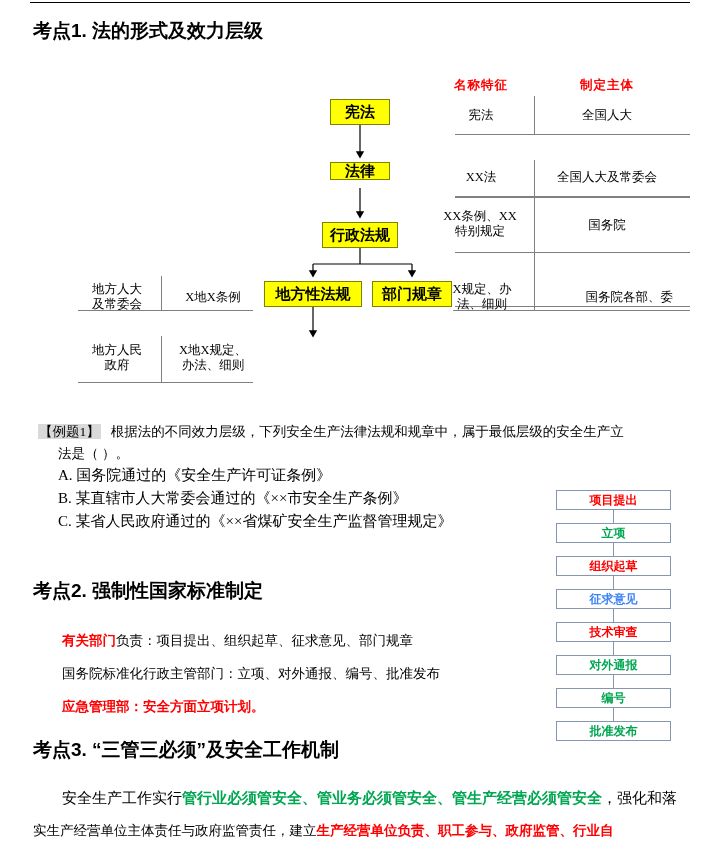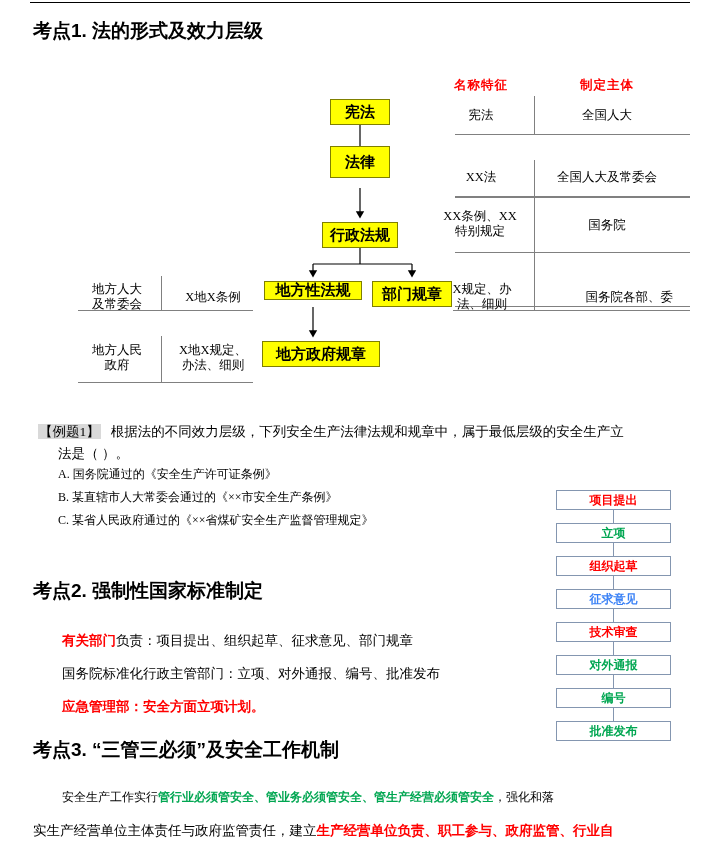--- a/index.html
+++ b/index.html
@@ -44,23 +44,23 @@
     border: 1px solid #7f7f00;
     font-family: "Liberation Sans", "DejaVu Sans", sans-serif;
     font-weight: bold;
     font-size: 15px;
     color: #000;
     display: flex; align-items: center; justify-content: center;
     box-sizing: border-box;
     white-space: nowrap;
   }
   #yb-xianfa      { left: 330px; top: 99px;  width: 60px;  height: 26px; }
-  #yb-falv        { left: 330px; top: 146px; width: 60px;  height: 32px; }
+  #yb-falv        { left: 330px; top: 162px; width: 60px;  height: 18px; }
   #yb-xzfg        { left: 322px; top: 222px; width: 76px;  height: 26px; }
-  #yb-dfxfg       { left: 264px; top: 281px; width: 98px;  height: 19px; }
+  #yb-dfxfg       { left: 264px; top: 281px; width: 98px;  height: 26px; }
   #yb-bmgz        { left: 372px; top: 281px; width: 80px;  height: 26px; }
   #yb-dfzfgz      { left: 262px; top: 341px; width: 118px; height: 26px; }
 
   
   .connectors { position: absolute; left: 0; top: 0; width: 718px; height: 410px; }
 
   
   .tcell {
     position: absolute;
     font-family: "Liberation Serif", "DejaVu Serif", serif;
@@ -113,21 +113,21 @@
   }
   #eq-line1 { left: 38px; top: 421px; }
   #eq-line2 { left: 58px; top: 443px; }
   .exq-tag {
     background: #d9d9d9;
     padding: 0 1px;
   }
   .opt {
     position: absolute;
     font-family: "Liberation Serif", "DejaVu Serif", serif;
-    font-size: 12px;
+    font-size: 15px;
     color: #000;
     white-space: nowrap;
   }
   #opt-a { left: 58px; top: 466px; }
   #opt-b { left: 58px; top: 489px; }
   #opt-c { left: 58px; top: 512px; }
   #opt-d { left: 58px; top: 535px; }
 
   
   .body-line {
@@ -137,21 +137,21 @@
     color: #000;
     white-space: nowrap;
   }
   #b2-l1 { left: 62px; top: 632px; }
   #b2-l2 { left: 62px; top: 665px; }
   #b2-l3 { left: 62px; top: 698px; }
   .redb { color: #ff0000; font-weight: bold; }
   .grnb { color: #00a651; font-weight: bold; }
 
   
-  #b3-l1 { position:absolute; left: 62px; top: 789px; font-family:Liberation Sans, sans-serif; font-size: 12px; white-space: nowrap; }
+  #b3-l1 { position:absolute; left: 62px; top: 789px; font-family:Liberation Sans, sans-serif; font-size: 15px; white-space: nowrap; }
   #b3-l2 { position:absolute; left: 33px; top: 822px; font-family:"Liberation Sans","DejaVu Sans",sans-serif; font-size: 13.5px; white-space: nowrap; }
 
   
   .flow { position: absolute; left: 0; top: 0; width: 718px; height: 855px; }
   .fbox {
     position: absolute;
     left: 556px;
     width: 115px;
     height: 20px;
     border: 1px solid #8496b0;
@@ -198,21 +198,20 @@
       <line x1="412" y1="264" x2="412" y2="275" stroke="#000" stroke-width="1.2" marker-end="url(#arr)"></line>
 
       <line x1="313" y1="307" x2="313" y2="335" stroke="#000" stroke-width="1.2" marker-end="url(#arr)"></line>
     </svg>
 
     <div class="ybox" id="yb-xianfa">宪法</div>
     <div class="ybox" id="yb-falv">法律</div>
     <div class="ybox" id="yb-xzfg">行政法规</div>
     <div class="ybox" id="yb-dfxfg">地方性法规</div>
     <div class="ybox" id="yb-bmgz">部门规章</div>
-    <div class="ybox" id="yb-dfzfgz">地方政府规章</div>
 
     <div class="thdr" id="th-name">名称特征</div>
     <div class="thdr" id="th-maker">制定主体</div>
 
     <div class="rule" style="left:455px; top:134px; width:235px;"></div>
     <div class="rule" style="left:455px; top:196px; width:235px;"></div>
     <div class="rule" style="left:455px; top:197px; width:235px;"></div>
     <div class="rule" style="left:455px; top:252px; width:235px;"></div>
     <div class="rule" style="left:455px; top:306px; width:235px;"></div>
     <div class="rule" style="left:453px; top:310px; width:237px;"></div>

